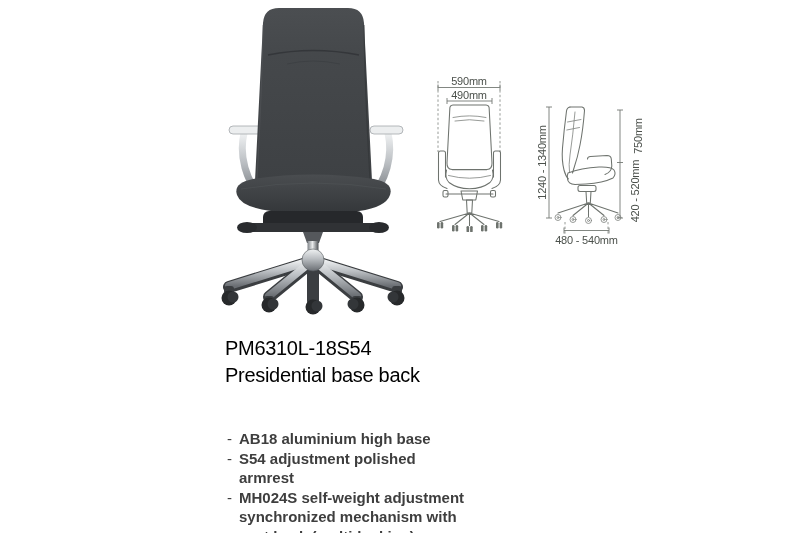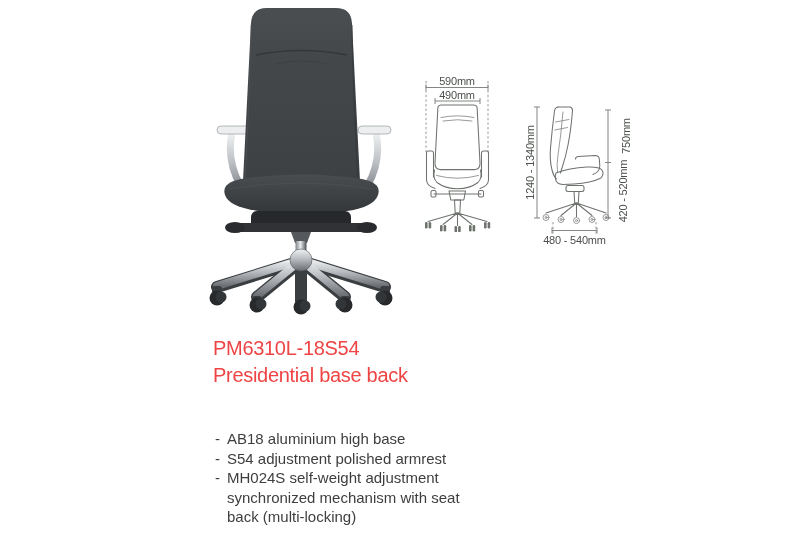--- a/index.html
+++ b/index.html
@@ -3,37 +3,37 @@
 <meta charset="utf-8">
 <style>
   html,body{margin:0;padding:0;}
   body{
     width:800px;height:533px;
     background:#ffffff;
     font-family:"Liberation Sans", sans-serif;
     position:relative;
     overflow:hidden;
   }
-  .stage{position:absolute;left:4px;top:0;width:636px;height:533px;}
+  .stage{position:absolute;left:16px;top:0;width:636px;height:533px;}
 
   .photo{position:absolute;left:195px;top:3px;width:210px;height:312px;}
   .front-view{position:absolute;left:415px;top:74px;width:80px;height:158px;}
   .side-view{position:absolute;left:515px;top:100px;width:125px;height:148px;}
 
-  .title-block{position:absolute;left:209px;top:335px;color:#ef4444;}
+  .title-block{position:absolute;left:209px;top:335px;color:#000000;}
   .title-block .model,
   .title-block .name{
     font-size:20px;line-height:27px;font-weight:400;
     letter-spacing:-0.3px;margin:0;white-space:nowrap;
   }
 
   .specs{position:absolute;left:211px;top:429px;color:#3e3e3e;font-size:15px;line-height:19.5px;}
   .spec-item{display:flex;align-items:flex-start;}
   .spec-item .dash{flex:0 0 auto;margin-right:7px;}
-  .spec-item .spec-text{max-width:235px;}
+  .spec-item .spec-text{max-width:235px;font-weight:bold;}
 
   
   .dim-text{
     font-family:"Liberation Sans", sans-serif;
     font-size:11px;
     fill:#4b504b;
     letter-spacing:-0.2px;
   }
   .dl{stroke:#747974;stroke-width:0.9;fill:none;}
   .dl-dash{stroke:#8a8f8a;stroke-width:0.9;fill:none;stroke-dasharray:2.4 2.2;}

